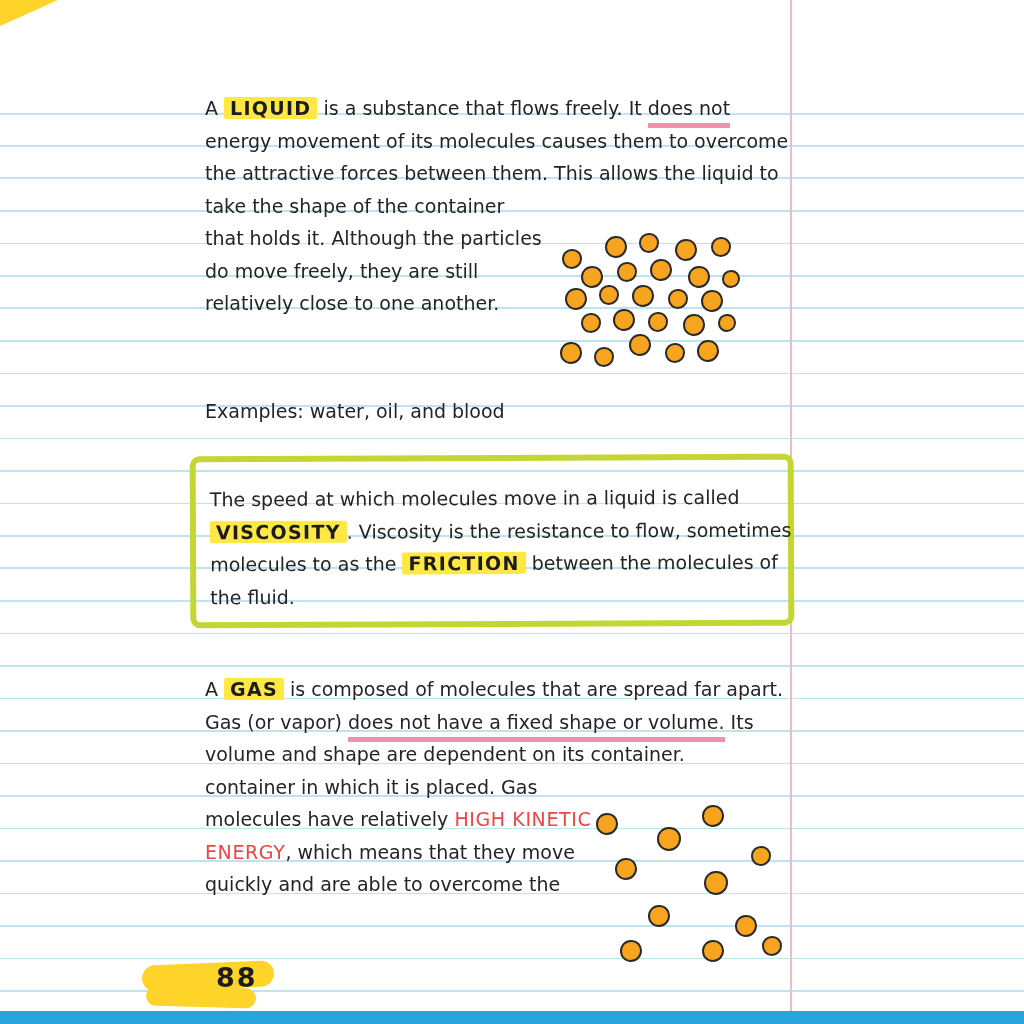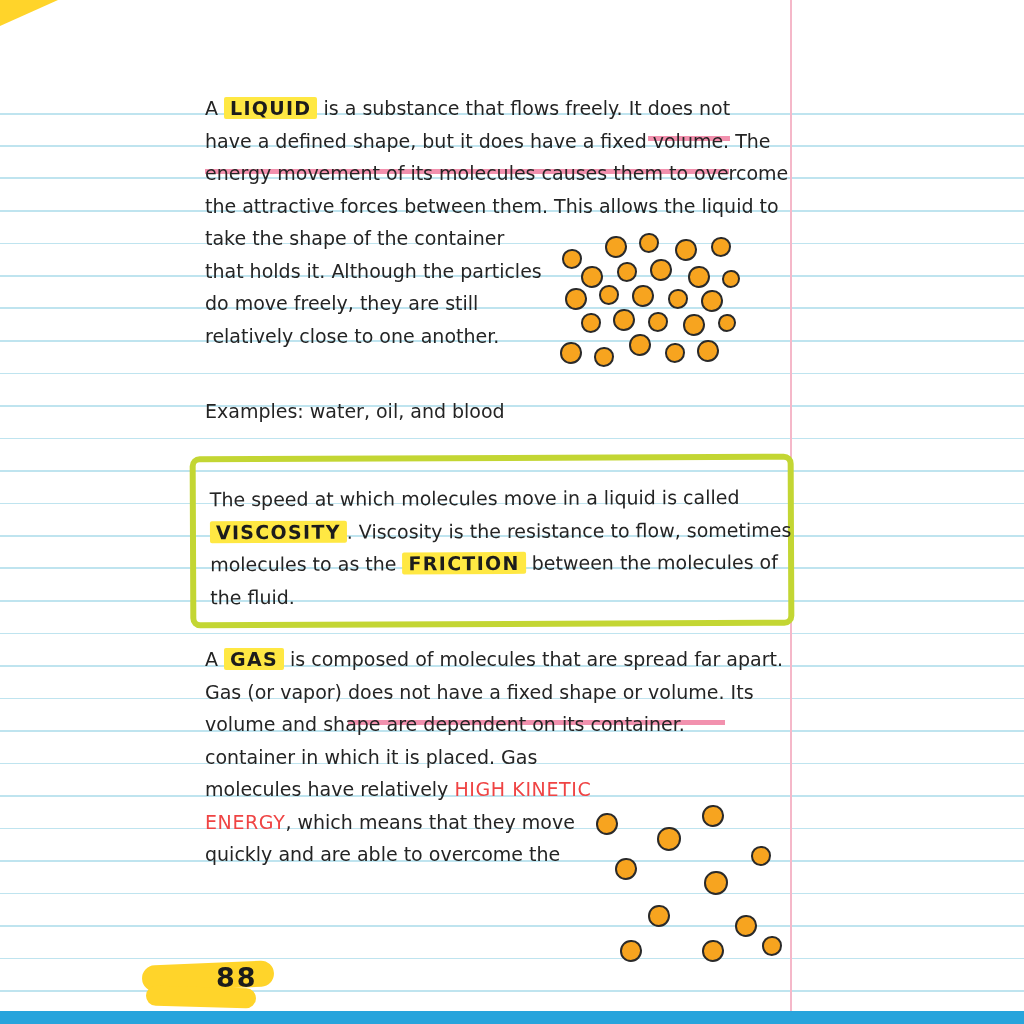--- a/index.html
+++ b/index.html
@@ -21,21 +21,21 @@
   #margin-line {
     position:absolute; top:0; bottom:0; left:790px; width:2px;
     background:#f5b8c9;
   }
   .para { position:absolute; left:205px; white-space:nowrap; }
   .line { height:32.5px; line-height:32.5px; }
   .kw {
     background:#ffe843; font-weight:bold; letter-spacing:1.3px;
     padding:0 6px; border-radius:2px; color:#1c1c1c;
   }
-  .ul { border-bottom:5px solid #f291ae; padding-bottom:17px; }
+  .ul { border-bottom:5px solid #f291ae; padding-bottom:4px; }
   .blue { color:#ef4444; font-weight:normal; letter-spacing:0.6px; }
   
   #viscosity-box {
     position:absolute; left:190px; top:455px; width:592px; height:160px;
     border:6px solid #c3d633; border-radius:10px;
     transform:rotate(-0.25deg);
   }
   #viscosity-box .inner {
     position:absolute; left:14px; top:21px; white-space:nowrap;
   }
@@ -71,21 +71,20 @@
 <body>
 
 <div id="page">
 
   <div id="ruled-lines"></div>
   <div id="margin-line"></div>
   <div id="corner-accent"></div>
 
   <div class="para" style="top:92px">
     <div class="line"><span>A </span><span class="kw">LIQUID</span><span> is a substance that flows freely. It </span><span class="ul">does not</span></div>
-    <div class="line"><span class="ul">have a defined shape, but it does have a fixed volume.</span><span> The</span></div>
     <div class="line">energy movement of its molecules causes them to overcome</div>
     <div class="line">the attractive forces between them. This allows the liquid to</div>
     <div class="line">take the shape of the container</div>
     <div class="line">that holds it. Although the particles</div>
     <div class="line">do move freely, they are still</div>
     <div class="line">relatively close to one another.</div>
   </div>
 
   <div class="para" style="top:395px">
     <div class="line">Examples: water, oil, and blood</div>
@@ -121,21 +120,21 @@
 
   <div id="viscosity-box">
     <div class="inner">
       <div class="line">The speed at which molecules move in a liquid is called</div>
       <div class="line"><span class="kw">VISCOSITY</span><span>. Viscosity is the resistance to flow, sometimes</span></div>
       <div class="line"><span>molecules to as the </span><span class="kw">FRICTION</span><span> between the molecules of</span></div>
       <div class="line">the fluid.</div>
     </div>
   </div>
 
-  <div class="para" style="top:643px">
+  <div class="para" style="top:673px">
     <div class="line"><span>A </span><span class="kw">GAS</span><span> is composed of molecules that are spread far apart.</span></div>
     <div class="line"><span>Gas (or vapor) </span><span class="ul">does not have a fixed shape or volume.</span><span> Its</span></div>
     <div class="line">volume and shape are dependent on its container.</div>
     <div class="line">container in which it is placed. Gas</div>
     <div class="line"><span>molecules have relatively </span><span class="blue">HIGH KINETIC</span></div>
     <div class="line"><span class="blue">ENERGY</span><span>, which means that they move</span></div>
     <div class="line">quickly and are able to overcome the</div>
   </div>
 
   <div class="mol-layer">

